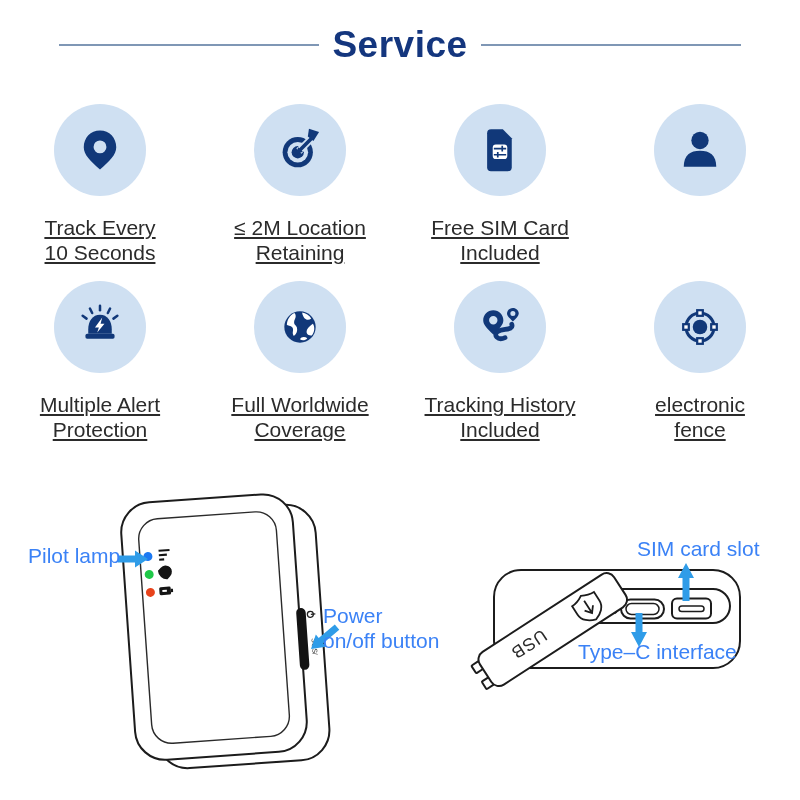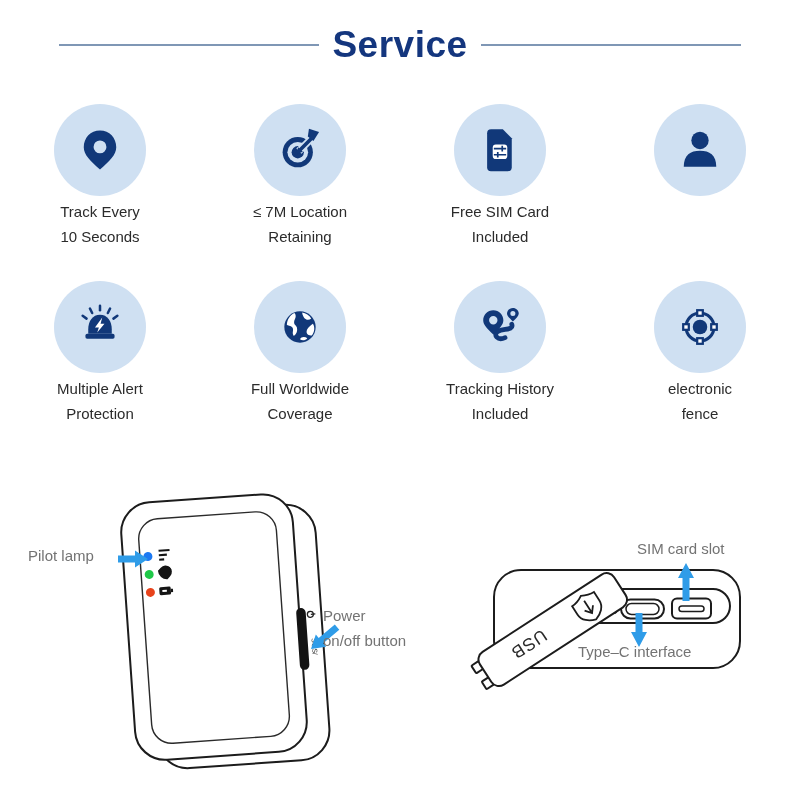--- a/index.html
+++ b/index.html
@@ -8,23 +8,23 @@
     font-family:"Liberation Sans",sans-serif;
   }
   .header{position:absolute;top:24px;left:0;width:800px;display:flex;align-items:center;justify-content:center;gap:13px;}
   .rule{width:260px;height:2px;background:#7f97b5;}
   .title{font-size:37px;font-weight:bold;color:#14367e;letter-spacing:.5px;}
   .frow{position:absolute;left:0;width:800px;display:flex;}
   .frow.r1{top:104px;}
   .frow.r2{top:281px;}
   .cell{width:200px;display:flex;flex-direction:column;align-items:center;}
   .disc{width:92px;height:92px;border-radius:50%;background:#cfe0f2;display:flex;align-items:center;justify-content:center;}
-  .caption{margin-top:3px;text-align:center;font-size:15px;line-height:25px;color:#2b2b2b;}
+  .caption{margin-top:19px;text-align:center;font-size:21px;line-height:25px;color:#2b2b2b;text-decoration:underline;}
   .caption span{display:block;}
-  .lbl{position:absolute;font-size:15px;line-height:25px;color:#737373;white-space:nowrap;}
+  .lbl{position:absolute;font-size:21px;line-height:25px;color:#3b82f6;white-space:nowrap;}
   .lbl span{display:block;}
   #pilot-lamp-label{left:28px;top:543px;}
   #power-label{left:323px;top:590px;margin-top:13px;}
   #sim-label{left:637px;top:536px;}
   #typec-label{left:578px;top:639px;}
   svg.scene{position:absolute;left:0;top:460px;}
   svg .ink{stroke:#1c1c1c;fill:#ffffff;}
 </style>
 </head>
 <body>
@@ -53,21 +53,21 @@
         <circle cx="46" cy="54" r="27" fill="#113879"></circle>
         <circle cx="46" cy="54" r="18.5" fill="#cfe0f2"></circle>
         <circle cx="46" cy="54" r="11" fill="#113879"></circle>
         <path d="M48 52 L70 30" stroke="#cfe0f2" stroke-width="13" fill="none"></path>
         <path d="M50 50 L70 30" stroke="#113879" stroke-width="6.5" stroke-linecap="round" fill="none"></path>
         <polygon points="41,59 55,53 47,45" fill="#113879"></polygon>
         <path d="M64 26 L66 12 L84 18 L74 34 Z" fill="#113879"></path>
       </svg>
     </div>
     <div class="caption">
-      <span>≤ 7M Location</span>
+      <span>≤ 2M Location</span>
       <span>Retaining</span>
     </div>
   </div>
   <div class="cell">
     <div class="disc">
       <svg width="56" height="56" viewBox="0 0 100 100">
         <path fill="#113879" d="M34 13 h21 l16 16 v52 a7 7 0 0 1 -7 7 h-30 a7 7 0 0 1 -7 -7 v-61 a7 7 0 0 1 7 -7 Z"></path>
         <rect x="37" y="40" width="26" height="26" rx="5.5" fill="#ffffff"></rect>
         <path d="M39 47.5 h22 M54 42.5 v10 M39 58.5 h22 M46 53.5 v10" stroke="#113879" stroke-width="3" fill="none"></path>
       </svg>

